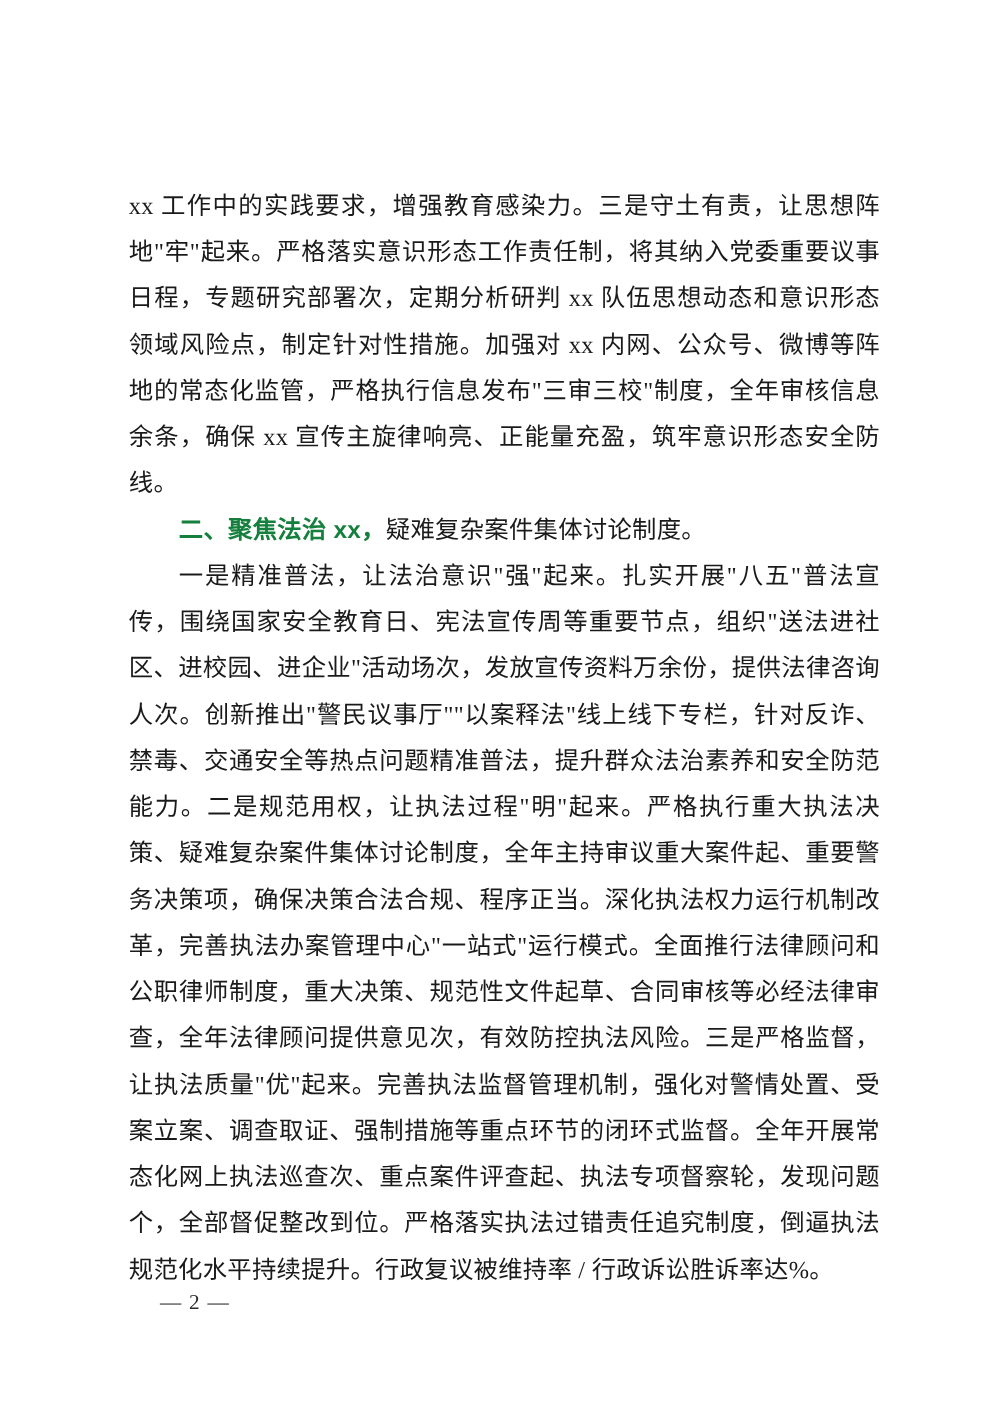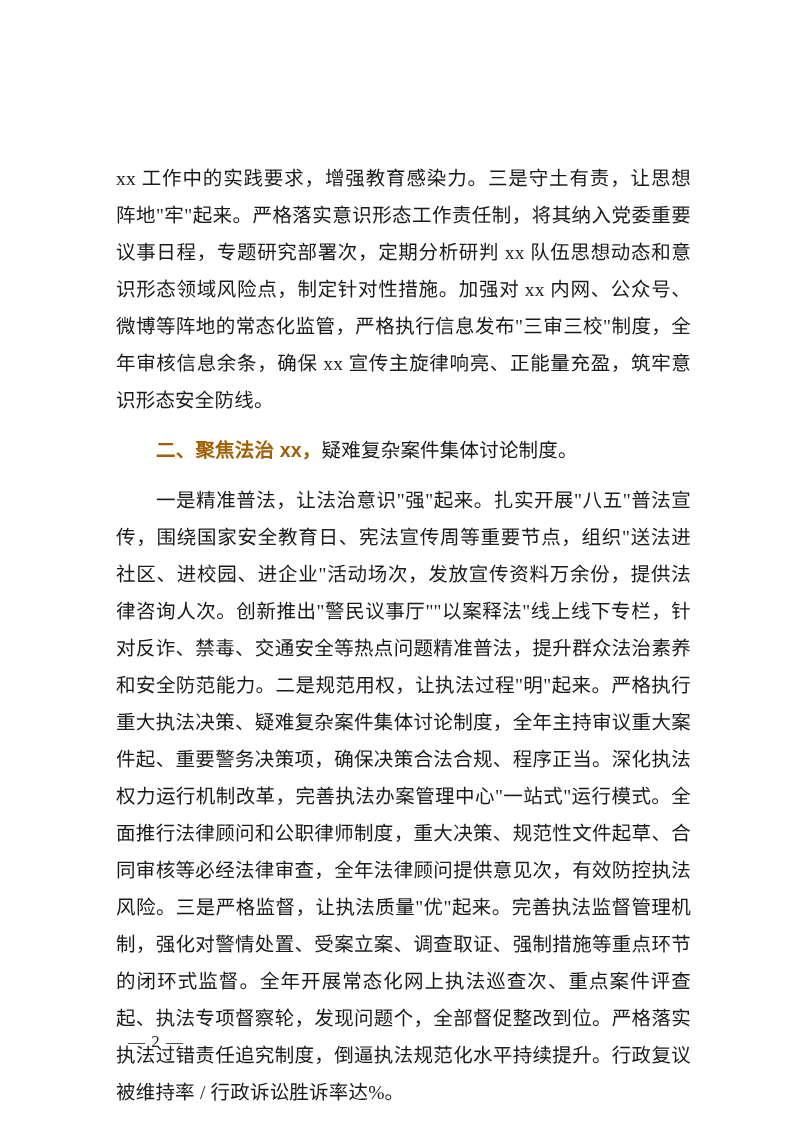--- a/index.html
+++ b/index.html
@@ -21,31 +21,31 @@
     left: 103px;
     top: 147px;
     width: 601px;
     font-size: 19.5px;
     line-height: 37px;
     text-align: justify;
     text-justify: inter-character;
     letter-spacing: 0.2px;
   }
   .para {
-    margin: 13px;
+    margin: 0;
     padding: 0;
     text-indent: 40px;
   }
   .para.no-indent {
     text-indent: 0;
   }
   .heading-bold {
     font-family: "Liberation Sans", "DejaVu Sans", sans-serif;
     font-weight: 700;
-    color: #a16207;
+    color: #15803d;
   }
   .page-number {
     position: absolute;
     left: 128px;
     top: 1031px;
     font-size: 17px;
     line-height: 22px;
     color: #2a2a2a;
     letter-spacing: 1px;
     font-family: "Liberation Serif", "DejaVu Serif", serif;

